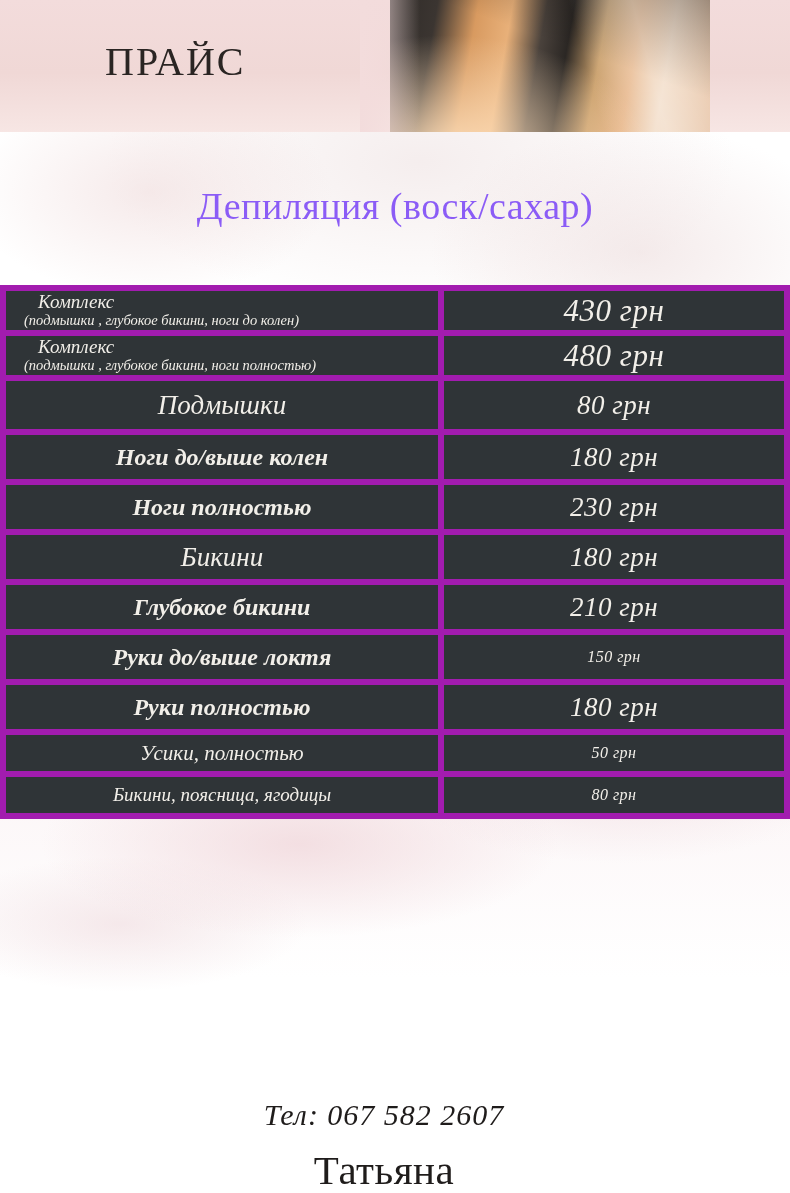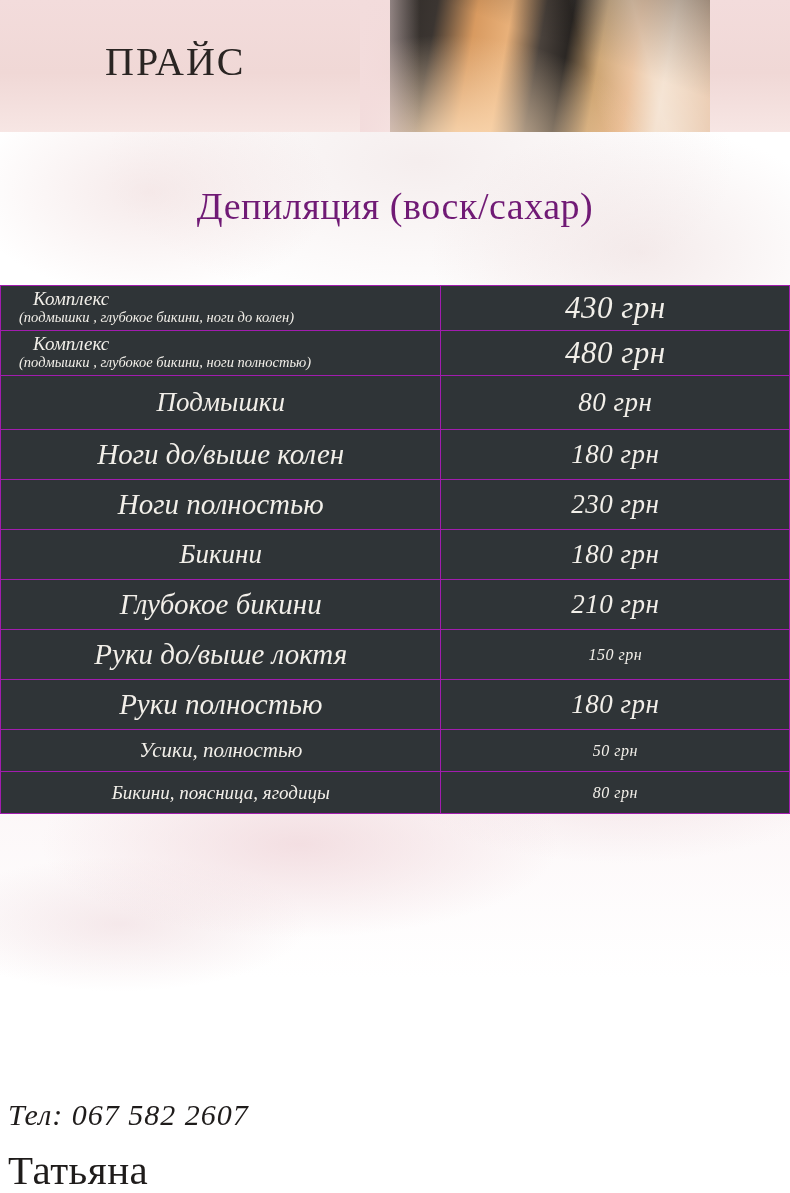--- a/index.html
+++ b/index.html
@@ -88,41 +88,41 @@
       radial-gradient(ellipse 360px 130px at 300px 120px, rgba(240,214,218,.75) 0%, rgba(255,255,255,0) 72%),
       radial-gradient(ellipse 300px 110px at 620px 60px, rgba(238,216,220,.55) 0%, rgba(255,255,255,0) 72%),
       radial-gradient(ellipse 250px 90px at 120px 200px, rgba(236,212,216,.5) 0%, rgba(255,255,255,0) 75%),
       linear-gradient(180deg, rgba(243,222,226,.35) 0%, rgba(255,255,255,0) 85%);
   }
 
   .section-title {
     position: relative;
     text-align: center;
     font-size: 38px;
-    color: #701a75;
+    color: #8b5cf6;
     padding-top: 52px;
     letter-spacing: .5px;
     z-index: 2;
   }
 
   
   .table-wrap {
     position: relative;
     margin-top: 57px;
     width: 790px;
     background: #2f3437;
     z-index: 3;
   }
   table.price {
     width: 790px;
     border-collapse: collapse;
     color: #f2efe9;
   }
   table.price td {
-    border: 1px solid #a21caf;
+    border: 6px solid #a21caf;
     padding: 0 6px;
     vertical-align: middle;
     text-align: center;
   }
   td.name { width: 441px; }
   td.price-val { width: 349px; }
 
   .row-combo td { height: 45px; }
   .combo-line1 {
     display: block;
@@ -138,35 +138,35 @@
     font-style: italic;
     text-align: left;
     padding-left: 12px;
     line-height: 1.2;
   }
   .p-big { font-size: 31px; font-style: italic; letter-spacing: .5px; }
   .p-mid { font-size: 27px; font-style: italic; letter-spacing: .5px; }
   .p-sm  { font-size: 16px; font-style: italic; letter-spacing: .5px; }
 
   .n-28 { font-size: 27px; font-style: italic; }
-  .n-24 { font-size: 29px; font-style: italic; }
+  .n-24 { font-size: 24px; font-style: italic; font-weight: bold; }
   .n-21 { font-size: 21px; font-style: italic; }
   .n-19 { font-size: 19px; font-style: italic; }
 
   tr.r-tall td  { height: 54px; }
   tr.r-med td   { height: 50px; }
   tr.r-small td { height: 42px; }
 
   
   .footer {
     position: absolute;
-    left: 8px;
+    left: 16px;
     top: 966px;
     width: 736px;
-    text-align: left;
+    text-align: center;
     z-index: 4;
   }
   .phone {
     font-size: 30px;
     font-style: italic;
     color: #1f1c1b;
     letter-spacing: 1px;
   }
   .owner {
     font-size: 41px;

